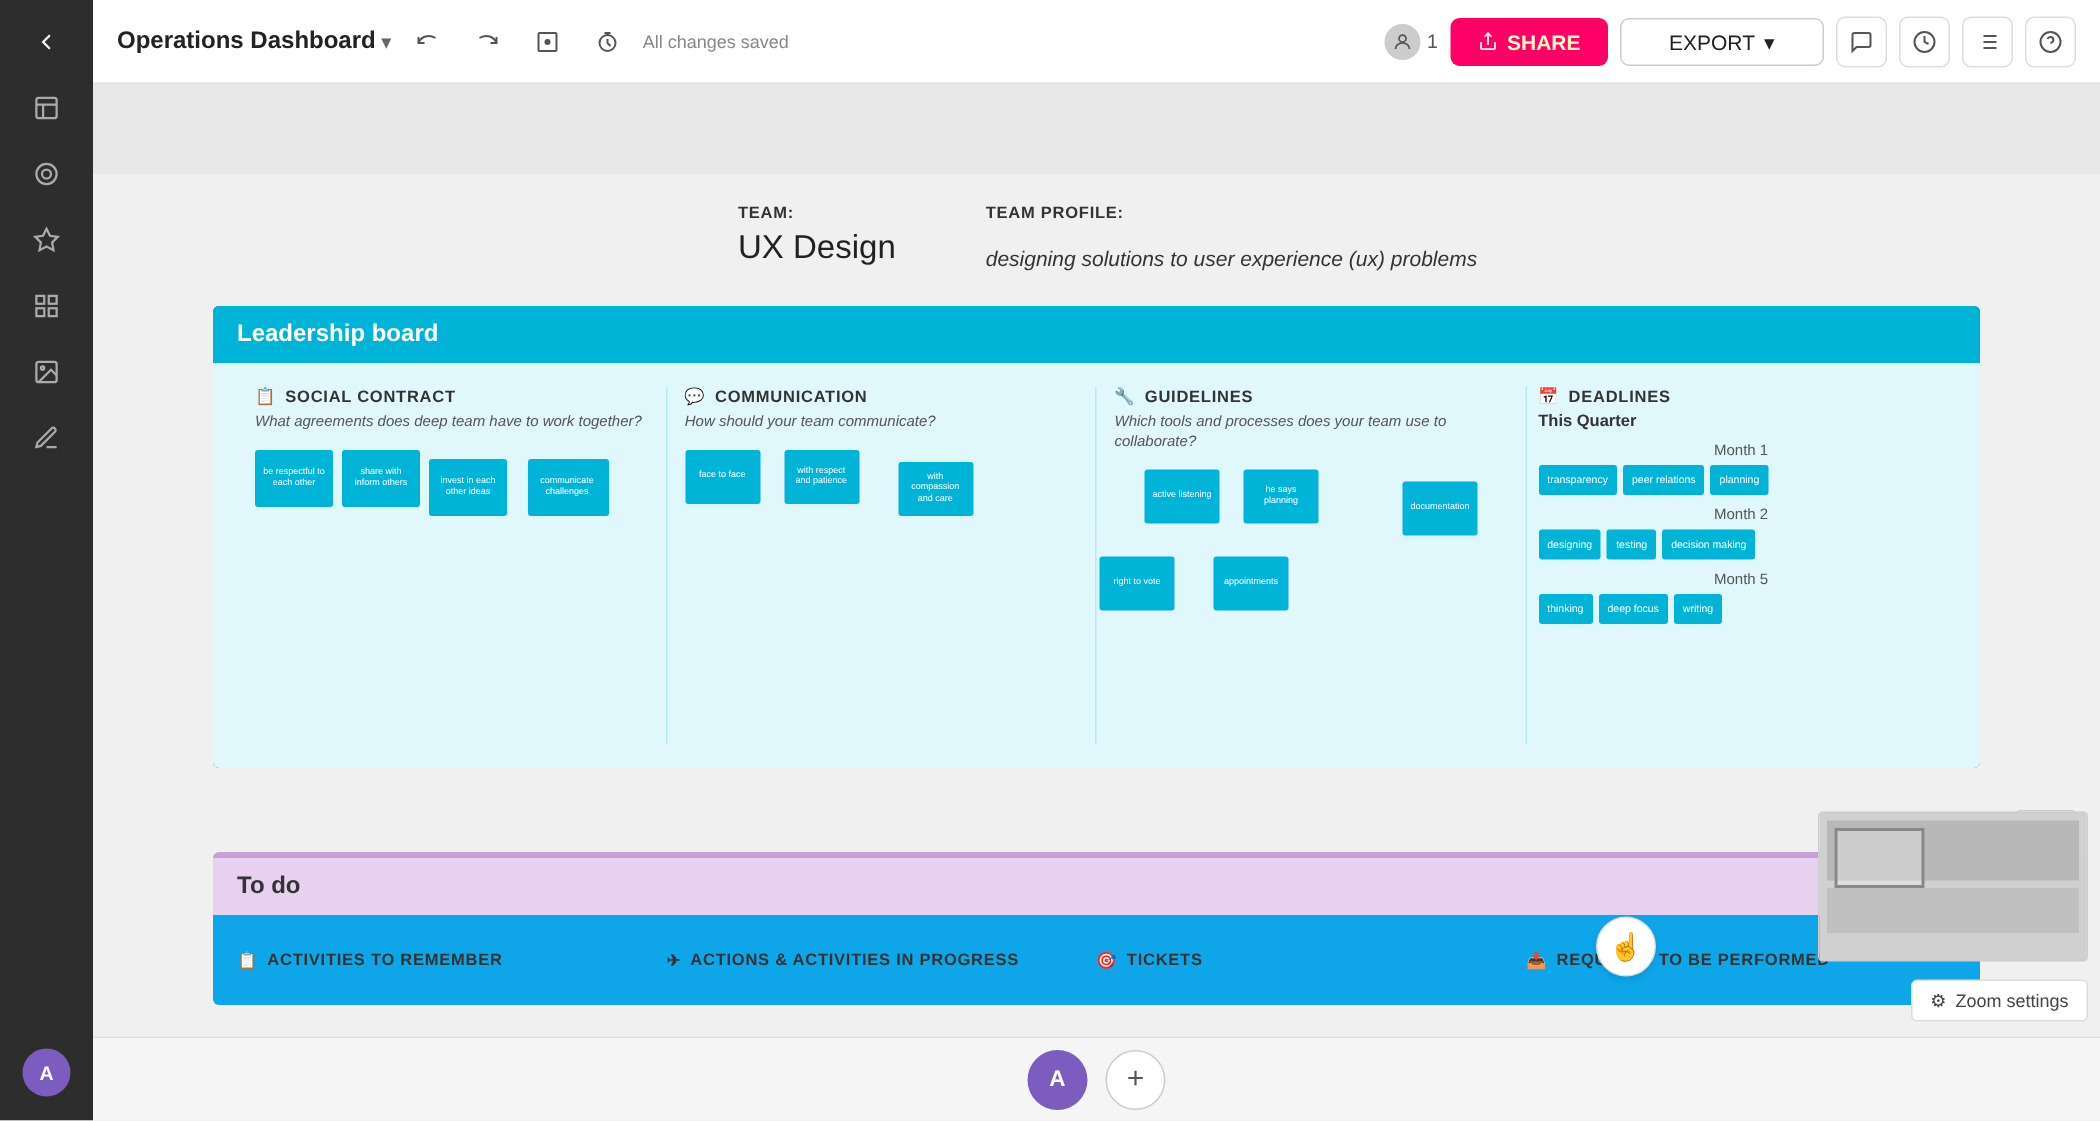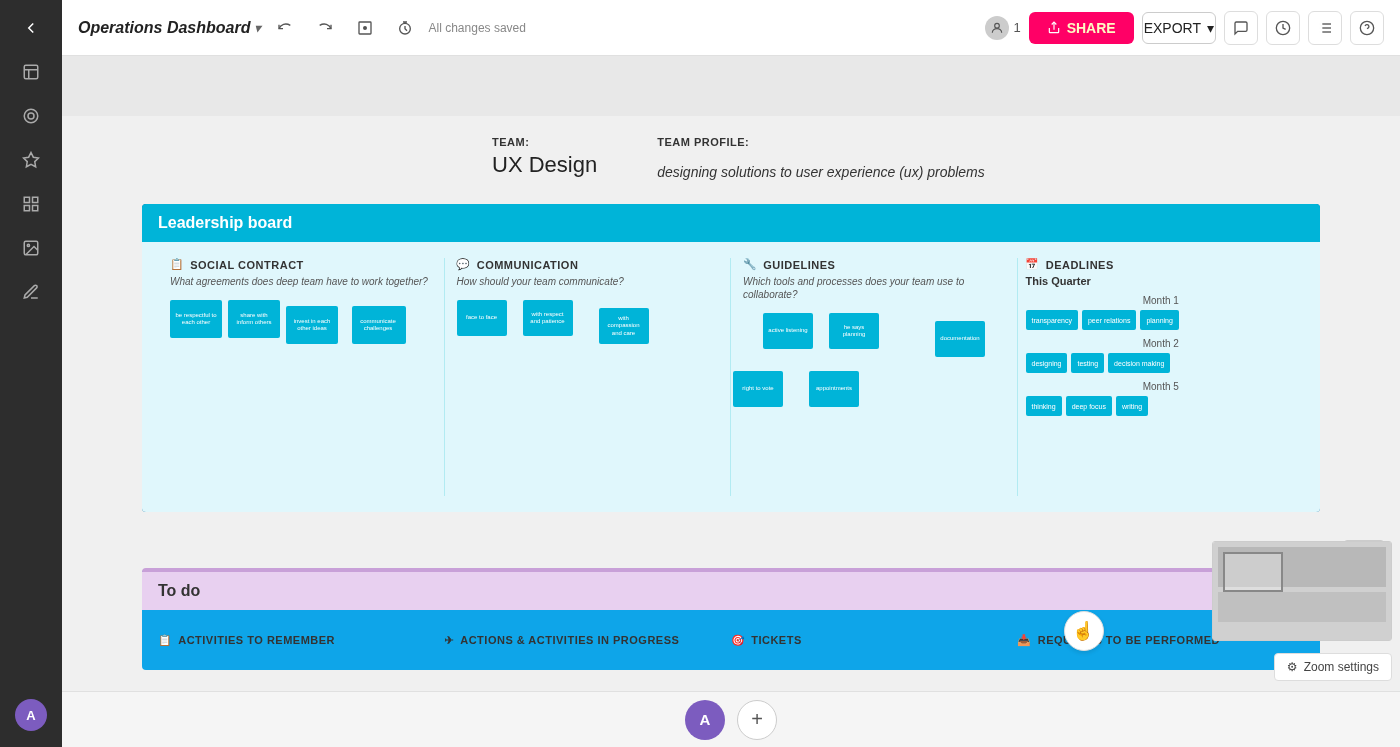--- a/index.html
+++ b/index.html
@@ -65,21 +65,20 @@
       gap: 8px;
       flex-shrink: 0;
     }
     .topbar-title {
       font-size: 16px;
       font-weight: 600;
       color: #222;
       display: flex;
       align-items: center;
       gap: 4px;
-      font-style: italic;
     }
     .topbar-title .chevron { font-size: 12px; color: #666; }
     .topbar-btn {
       width: 32px;
       height: 32px;
       border: none;
       background: none;
       cursor: pointer;
       display: flex;
       align-items: center;
@@ -120,21 +119,21 @@
       font-weight: 600;
       cursor: pointer;
       display: flex;
       align-items: center;
       gap: 6px;
     }
     .btn-export {
       background: #fff;
       color: #222;
       border: 1.5px solid #ccc;
-      padding: 7px 1px;
+      padding: 7px 32px;
       border-radius: 6px;
       font-size: 14px;
       font-weight: 500;
       cursor: pointer;
       display: flex;
       align-items: center;
       gap: 6px;
     }
     .topbar-icon-btn {
       width: 34px;

